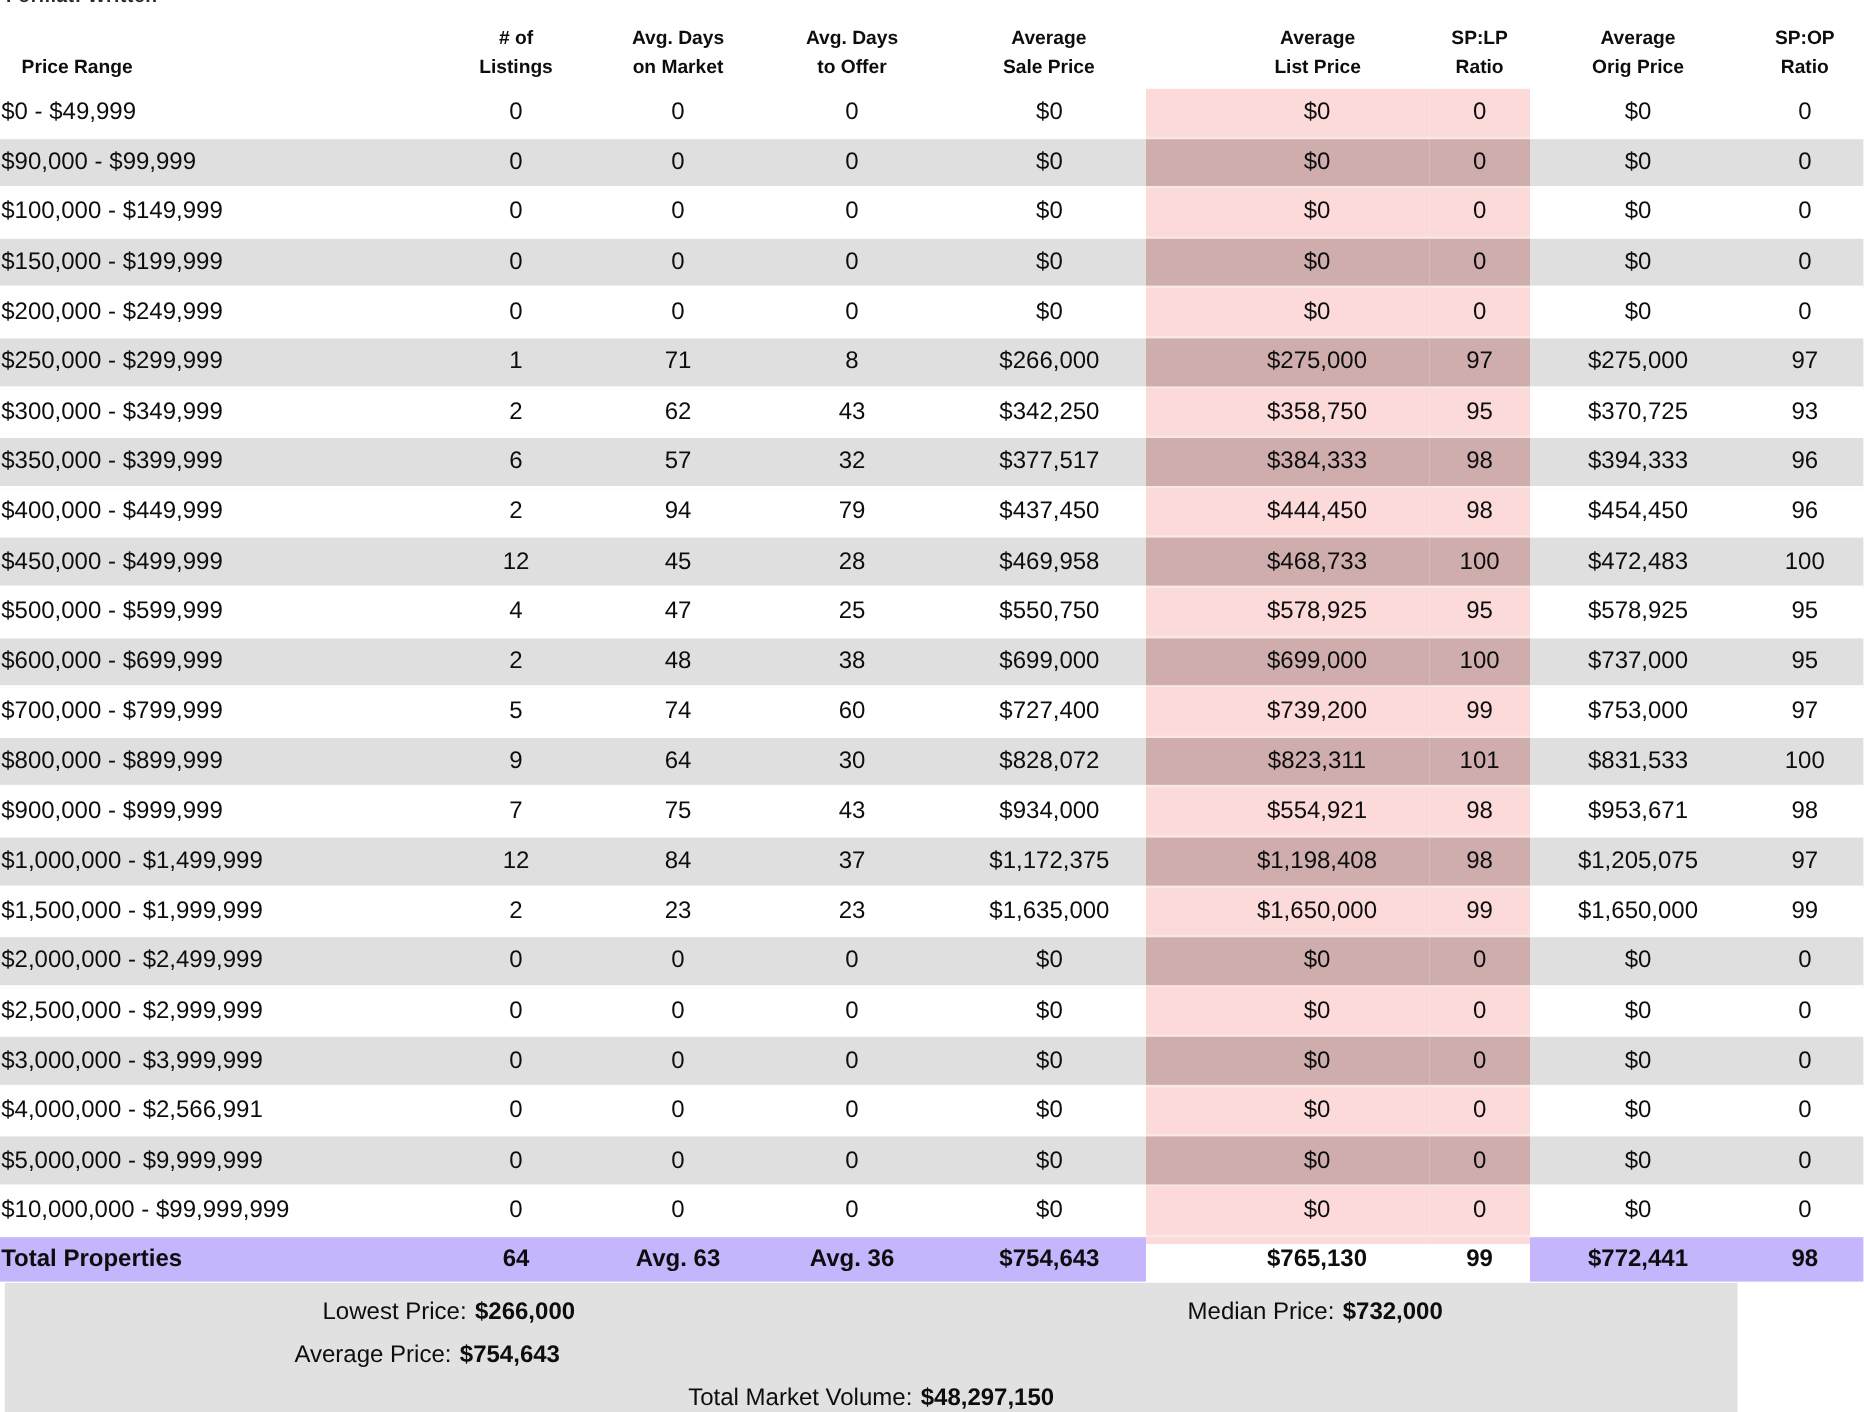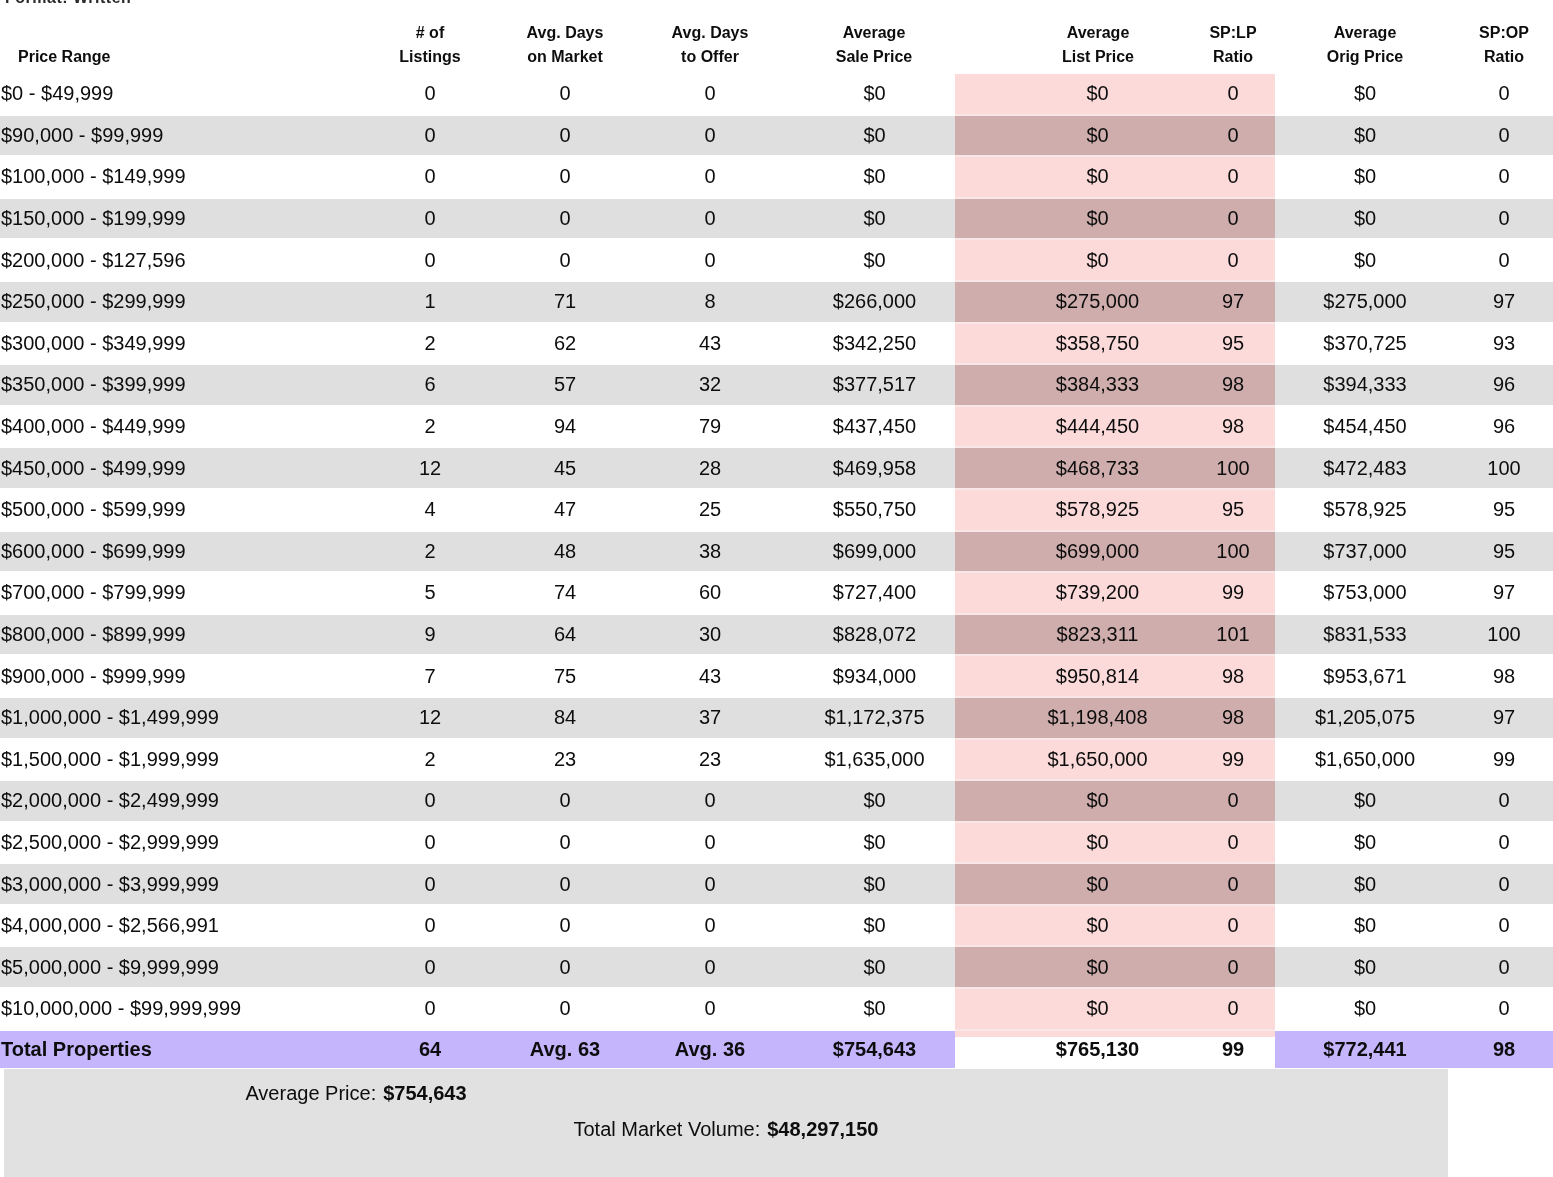--- a/index.html
+++ b/index.html
@@ -166,21 +166,21 @@
         <td class="c2">0</td>
         <td class="c3">0</td>
         <td class="c4">0</td>
         <td class="c5">$0</td>
         <td class="c6 pink">$0</td>
         <td class="c7 pink">0</td>
         <td class="c8">$0</td>
         <td class="c9">0</td>
       </tr>
       <tr>
-        <td class="col-range c1">$200,000 - $127,596</td>
+        <td class="col-range c1">$200,000 - $249,999</td>
         <td class="c2">0</td>
         <td class="c3">0</td>
         <td class="c4">0</td>
         <td class="c5">$0</td>
         <td class="c6 pink">$0</td>
         <td class="c7 pink">0</td>
         <td class="c8">$0</td>
         <td class="c9">0</td>
       </tr>
       <tr class="gray">
@@ -281,21 +281,21 @@
         <td class="c7 pink">101</td>
         <td class="c8">$831,533</td>
         <td class="c9">100</td>
       </tr>
       <tr>
         <td class="col-range c1">$900,000 - $999,999</td>
         <td class="c2">7</td>
         <td class="c3">75</td>
         <td class="c4">43</td>
         <td class="c5">$934,000</td>
-        <td class="c6 pink">$950,814</td>
+        <td class="c6 pink">$554,921</td>
         <td class="c7 pink">98</td>
         <td class="c8">$953,671</td>
         <td class="c9">98</td>
       </tr>
       <tr class="gray">
         <td class="col-range c1">$1,000,000 - $1,499,999</td>
         <td class="c2">12</td>
         <td class="c3">84</td>
         <td class="c4">37</td>
         <td class="c5">$1,172,375</td>
@@ -389,20 +389,28 @@
         <td class="c5">$754,643</td>
         <td class="c6 sliver">$765,130</td>
         <td class="c7 sliver">99</td>
         <td class="c8">$772,441</td>
         <td class="c9">98</td>
       </tr>
     </tbody>
 </table>
 
 <div class="footer">
+  <div class="frow">
+    <div class="fcell left">
+      <span>Lowest Price:</span><b>$266,000</b>
+    </div>
+    <div class="fcell right">
+      <span>Median Price:</span><b>$732,000</b>
+    </div>
+  </div>
   <div class="frow">
     <div class="fcell right">
       <span>Average Price:</span><b>$754,643</b>
     </div>
   </div>
   <div class="frow">
     <div class="fcell full">
       <span>Total Market Volume:</span><b>$48,297,150</b>
     </div>
   </div>

